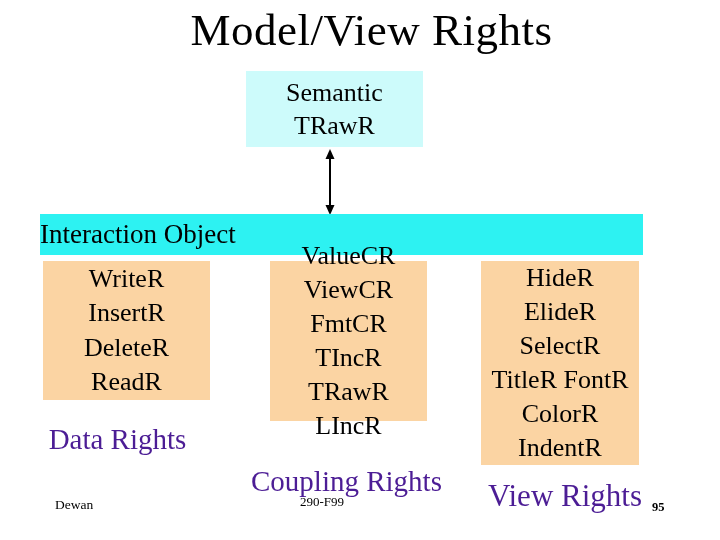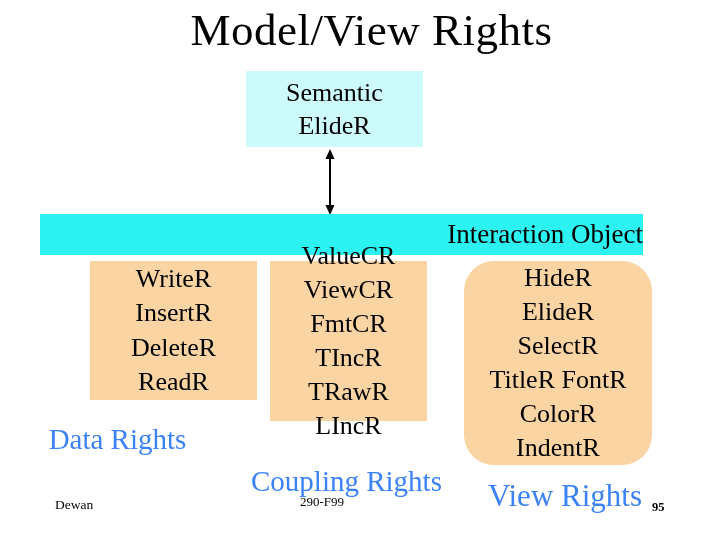--- a/index.html
+++ b/index.html
@@ -21,46 +21,46 @@
     background:#cdfbfb; font-size:26px; line-height:33px;
   }
   .semantic-box span { display:block; width:130px; }
   .update-box {
     left:421px; top:84px; width:131px; height:41px;
     background:#fbd4a3; font-size:26px;
   }
   .arrow-svg { position:absolute; left:323px; top:149px; }
   .interaction-bar {
     position:absolute; left:40px; top:214px; width:603px; height:41px;
-    background:#2df2f2; display:flex; align-items:center; justify-content:flex-end;
+    background:#2df2f2; display:flex; align-items:center; justify-content:flex-start;
     font-size:27px;
   }
   .rights-box { background:#fbd4a3; }
   .rights-lines { white-space:pre-line; font-size:26px; line-height:34px; text-align:center; width:100%; }
-  .col-data     { left:43px;  top:261px; width:167px; height:139px;margin-left:47px; }
+  .col-data     { left:43px;  top:261px; width:167px; height:139px; }
   .col-data .rights-lines { line-height:34.5px; }
   .col-coupling { left:270px; top:261px; width:157px; height:160px; }
-  .col-view     { left:464px; top:261px; width:188px; height:204px;border-radius:30px; }
-  .rights-label { position:absolute; color:#3b82f6; text-align:center; }
+  .col-view     { left:481px; top:261px; width:158px; height:204px; }
+  .rights-label { position:absolute; color:#4c1d95; text-align:center; }
   .label-data     { left:30px;  top:423px; width:175px; font-size:29px; }
   .label-coupling { left:240px; top:465px; width:213px; font-size:29px; }
   .label-view     { left:481px; top:478px; width:168px; font-size:31px; }
   .footer-author { position:absolute; left:55px;  top:497px; font-size:13.5px; }
   .footer-course { position:absolute; left:300px; top:494px; width:120px; font-size:13px; }
   .footer-page   { position:absolute; left:652px; top:500px; font-size:12.5px;font-weight:bold; }
 </style>
 </head>
 <body>
 
 <div class="slide">
 
   <h1 class="title">Model/View Rights</h1>
 
   <div class="box semantic-box">
-    <span>Semantic ElideR</span>
+    <span>Semantic TRawR</span>
   </div>
 
 
   <svg class="arrow-svg" width="14" height="66" viewBox="0 0 14 66">
     <line x1="7" y1="7" x2="7" y2="59" stroke="#000" stroke-width="2"></line>
     <polygon points="7,0 2.5,10 11.5,10" fill="#000"></polygon>
     <polygon points="7,66 2.5,56 11.5,56" fill="#000"></polygon>
   </svg>
 
   <div class="interaction-bar">

